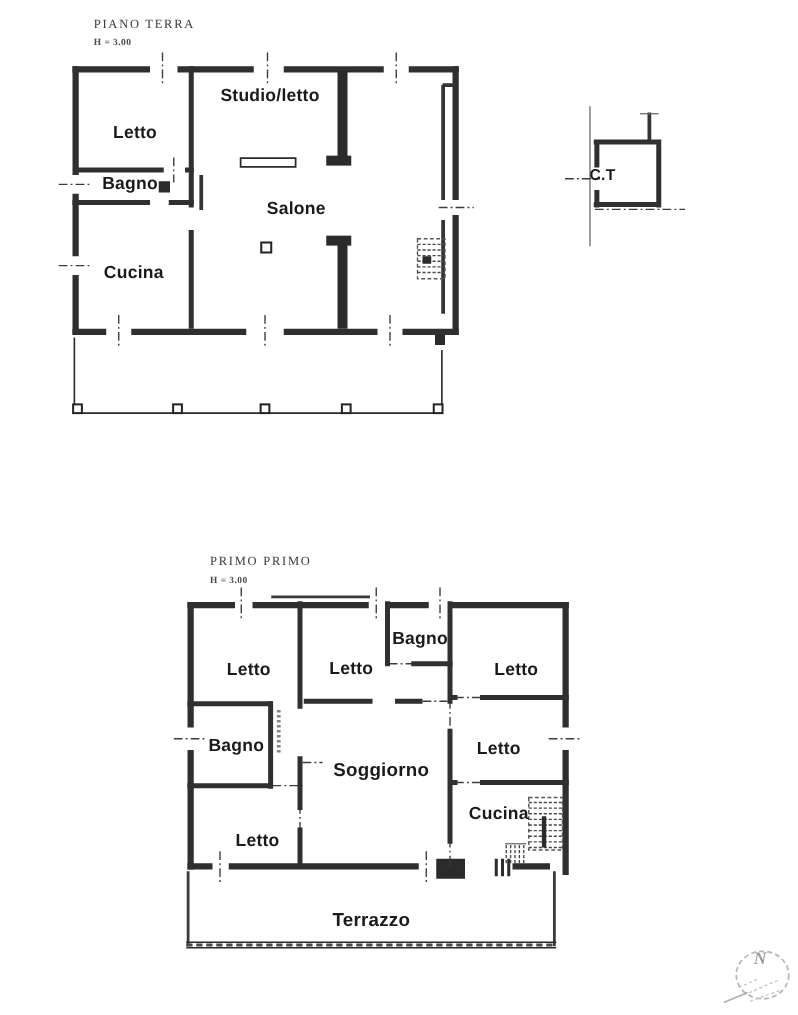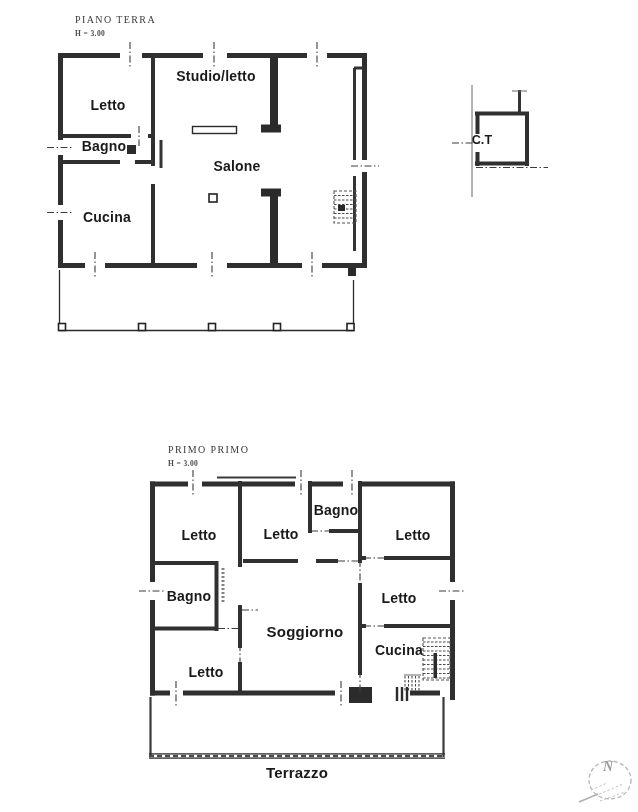--- a/index.html
+++ b/index.html
@@ -180,18 +180,18 @@
 
   <div class="plan-title" style="left:168px;top:445px;">PRIMO PRIMO</div>
   <div class="plan-sub" style="left:168px;top:460px;">H = 3.00</div>
 
   <div class="room-label" style="left:199px;top:535px;">Letto</div>
   <div class="room-label" style="left:281px;top:534px;">Letto</div>
   <div class="room-label" style="left:336px;top:510px;">Bagno</div>
   <div class="room-label" style="left:413px;top:535px;">Letto</div>
   <div class="room-label" style="left:189px;top:596px;">Bagno</div>
   <div class="room-label" style="left:399px;top:598px;">Letto</div>
-  <div class="room-label big" style="left:305px;top:631px;">Soggiorno</div>
+  <div class="room-label big" style="left:305px;top:616px;">Soggiorno</div>
   <div class="room-label" style="left:206px;top:672px;">Letto</div>
   <div class="room-label" style="left:399px;top:650px;">Cucina</div>
-  <div class="room-label big" style="left:297px;top:772px;">Terrazzo</div>
+  <div class="room-label big" style="left:297px;top:736px;">Terrazzo</div>
 
 </div>
 
 </body></html>

